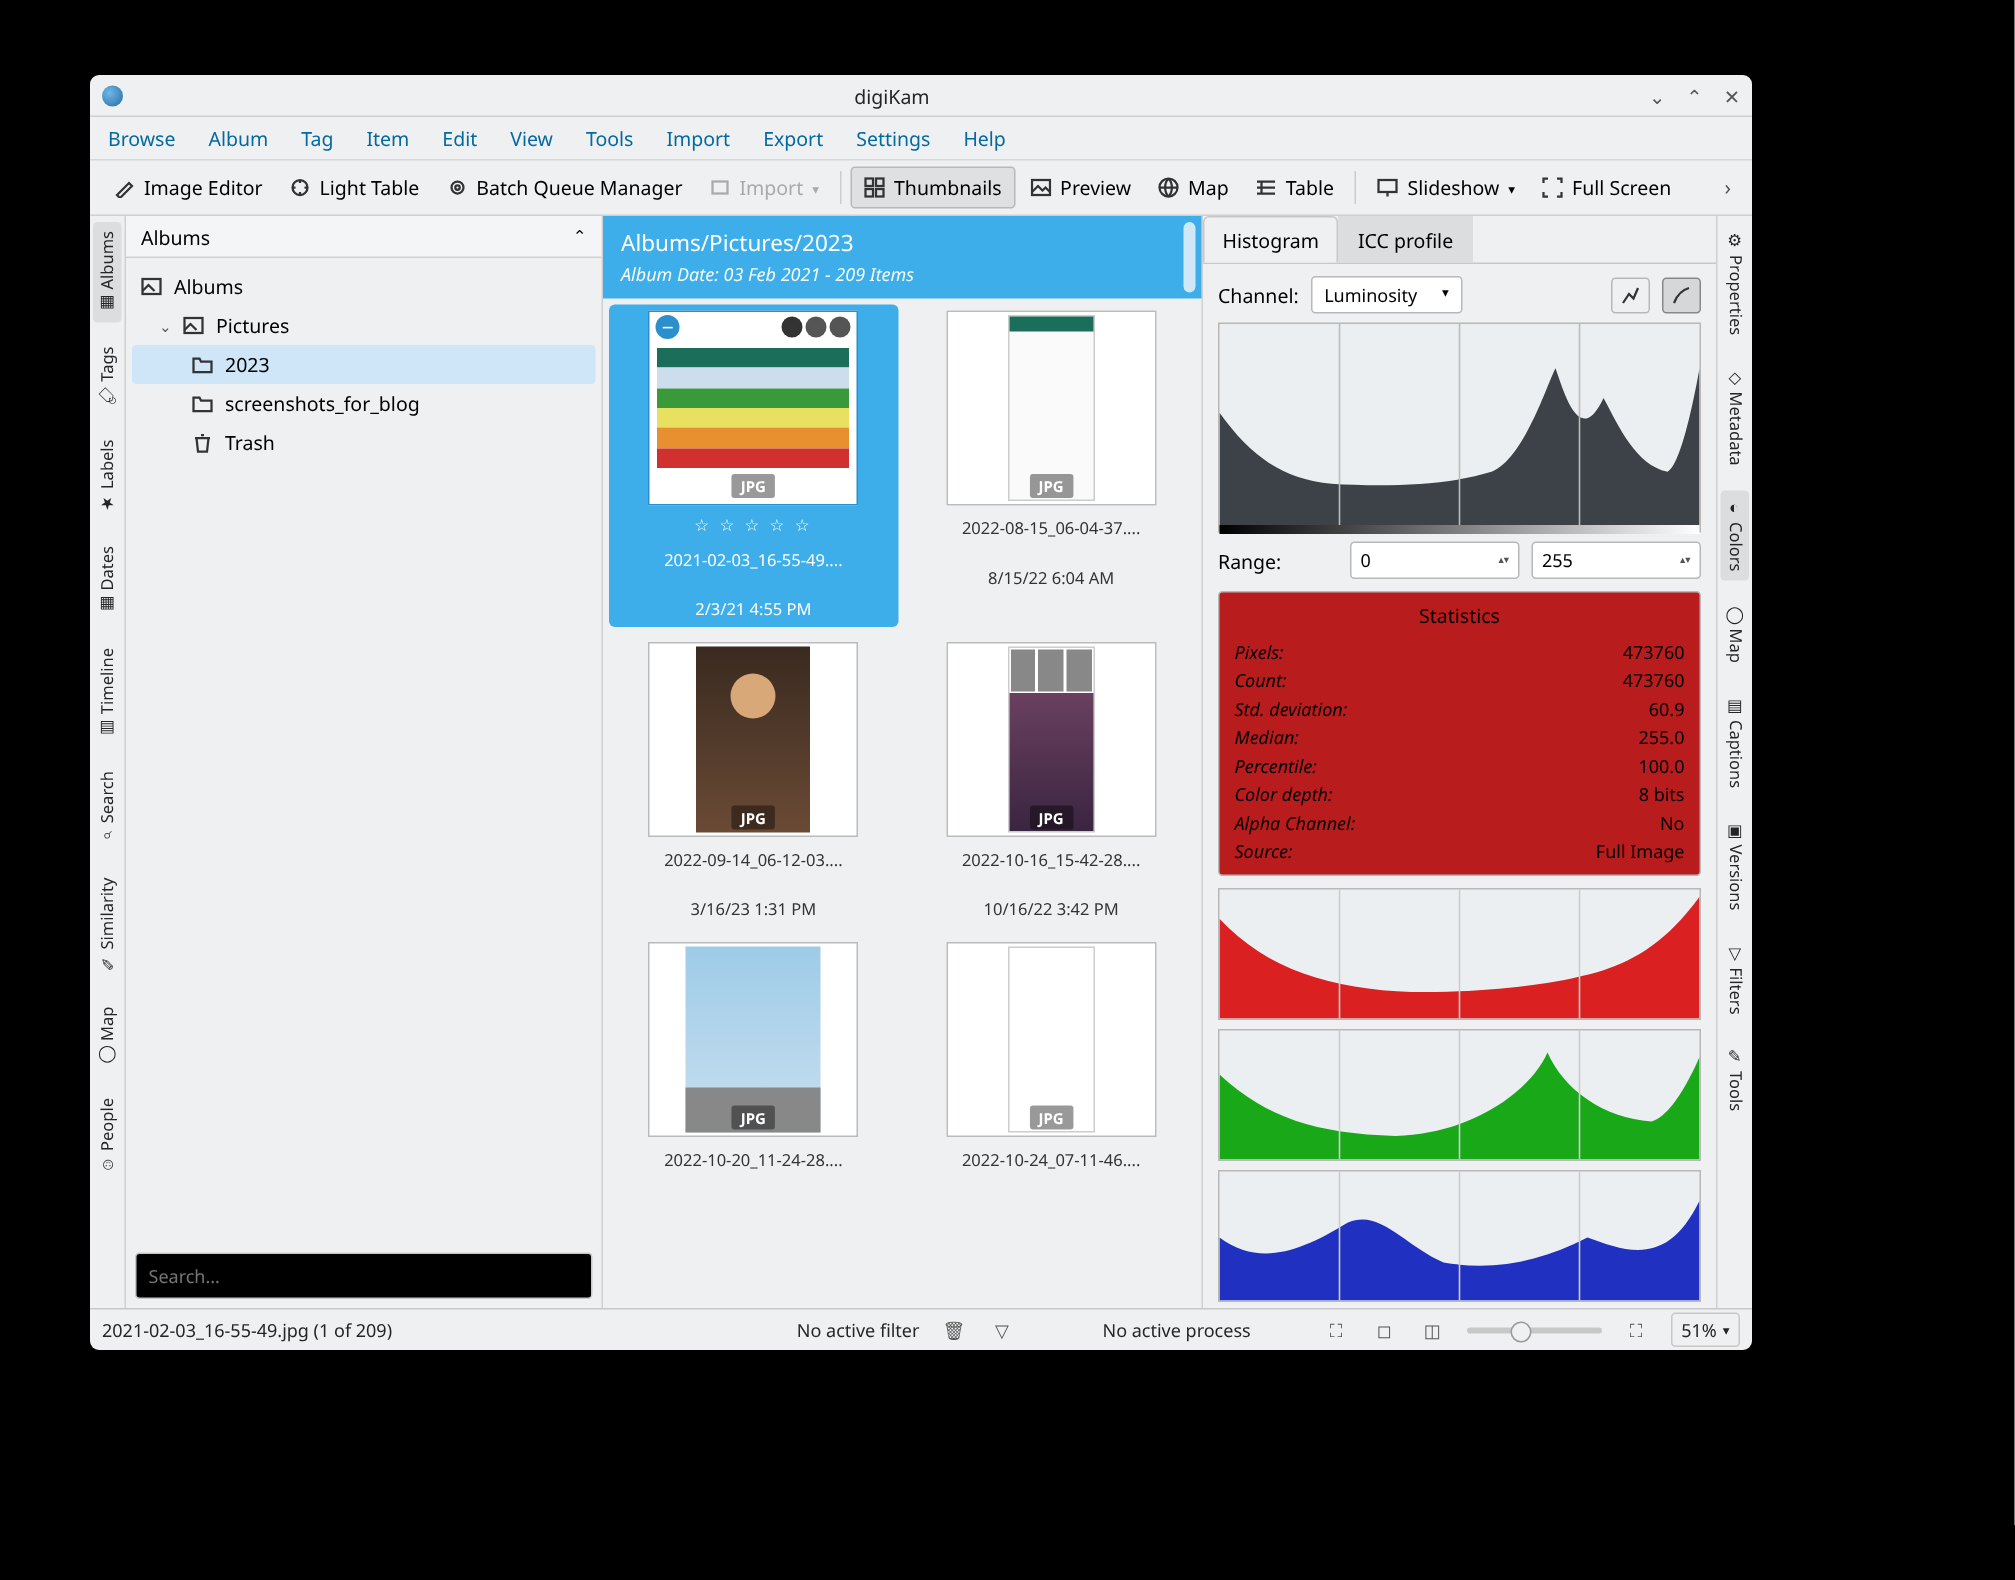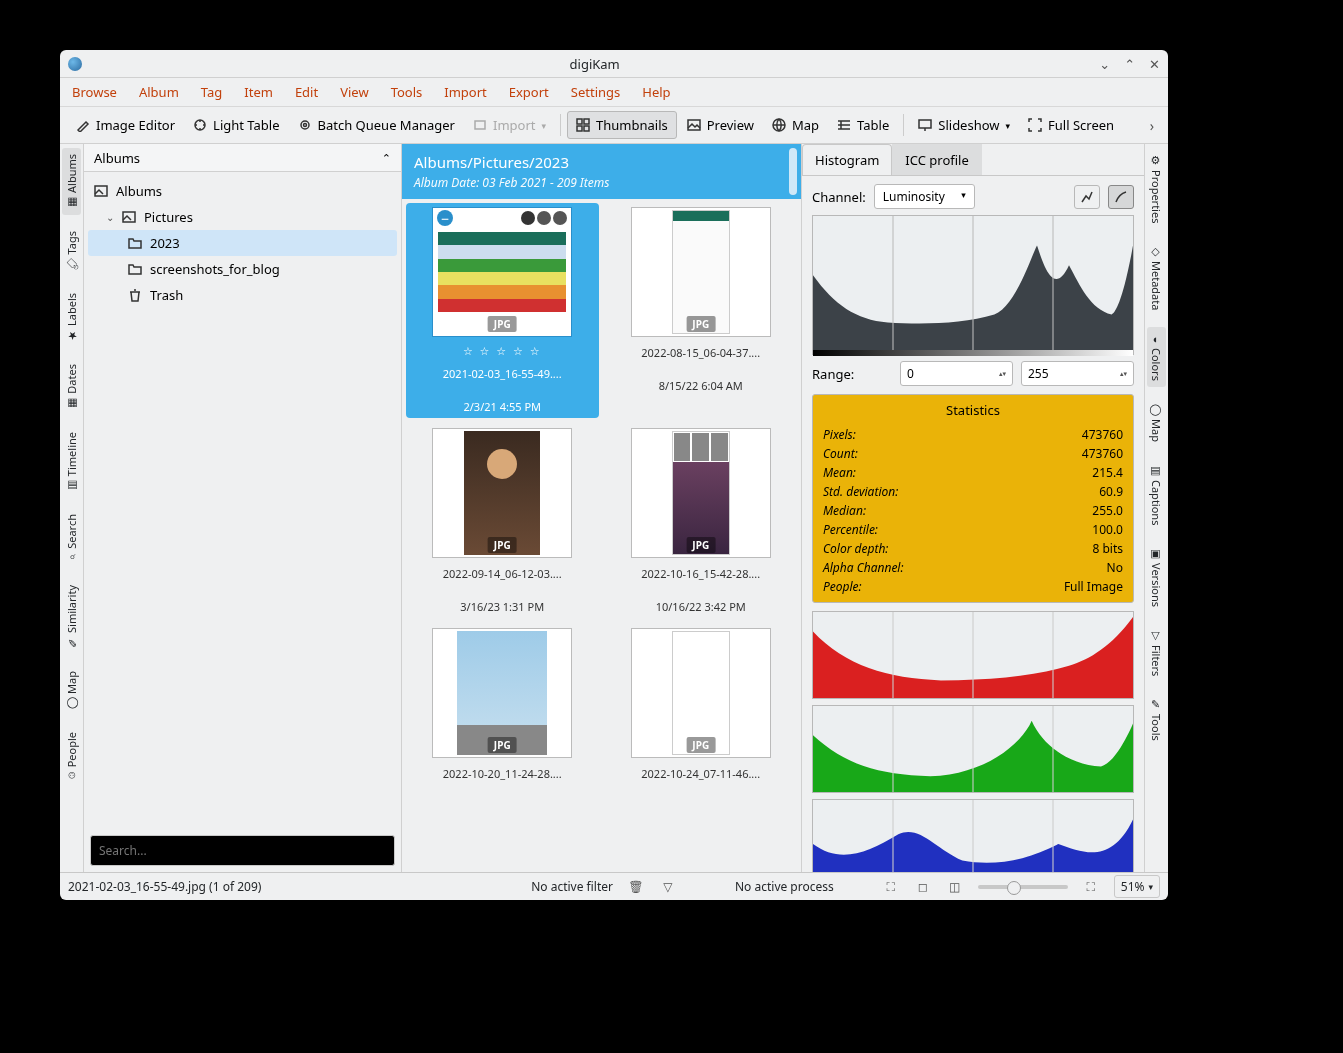--- a/index.html
+++ b/index.html
@@ -7,21 +7,21 @@
 .window { position: absolute; left: 60px; top: 50px; width: 1108px; height: 850px; background: #eff0f1; border-radius: 6px; display: flex; flex-direction: column; box-shadow: 0 4px 20px rgba(0,0,0,0.5); }
 
 
 .titlebar { height: 28px; display: flex; align-items: center; padding: 0 8px; border-bottom: 1px solid #d0d0d0; }
 .titlebar .appicon { width: 14px; height: 14px; border-radius: 50%; background: radial-gradient(circle at 35% 35%, #6db8e8, #2a6aa0); margin-right: 8px; }
 .titlebar .title { flex: 1; text-align: center; font-size: 13px; color: #232629; }
 .titlebar .winbtns { display: flex; gap: 14px; }
 .titlebar .winbtns span { font-size: 13px; color: #555; cursor: pointer; }
 
 
-.menubar { height: 28px; display: flex; align-items: center; gap: 22px; padding: 0 12px; font-size: 13px; color: #c2410c; }
+.menubar { height: 28px; display: flex; align-items: center; gap: 22px; padding: 0 12px; font-size: 13px; color: #0369a1; }
 .menubar span { cursor: pointer; }
 
 
 .toolbar { height: 38px; display: flex; align-items: center; gap: 2px; padding: 0 8px; border-top: 1px solid #d8d8d8; border-bottom: 1px solid #d0d0d0; font-size: 13px; }
 .toolbtn { display: flex; align-items: center; gap: 6px; padding: 4px 8px; border-radius: 3px; cursor: pointer; }
 .toolbtn.active { background: #dfe0e2; border: 1px solid #b8b8b8; }
 .toolbtn.disabled { color: #aaa; }
 .toolbar .sep { width: 1px; height: 22px; background: #ccc; margin: 0 4px; }
 
 
@@ -90,21 +90,21 @@
 .row { display:flex; align-items:center; gap:8px; margin-bottom:6px; }
 .select { flex:1; border:1px solid #b8b8b8; border-radius:3px; padding:3px 8px; background:#fff; display:flex; justify-content:space-between; align-items:flex-start; font-size:12px; }
 .hbtn { width:26px; height:24px; border:1px solid #b8b8b8; border-radius:3px; display:flex; align-items:center; justify-content:center; background:#eff0f1; cursor:pointer; }
 .hbtn.active { background:#d6d7d8; border-color:#888; }
 .histogram { width:100%; height:140px; border:1px solid #b8b8b8; background:#eceff1; position:relative; margin-bottom:6px; }
 .histogram svg { width:100%; height:100%; display:block; }
 .histogram.small { height:88px; }
 .rangebox { display:flex; gap:8px; align-items:center; margin-bottom:8px; }
 .spin { flex:1; border:1px solid #b8b8b8; border-radius:3px; padding:3px 6px; background:#fff; display:flex; justify-content:space-between; align-items:center; font-size:12px; }
 .spin .ar { display:flex; flex-direction:column; font-size:7px; line-height:7px; color:#555; }
-.statsbox { border:1px solid #b8b8b8; border-radius:3px; padding:6px 10px; background:#eab308; margin-bottom:8px; }
+.statsbox { border:1px solid #b8b8b8; border-radius:3px; padding:6px 10px; background:#b91c1c; margin-bottom:8px; }
 .statsbox .hdr { text-align:center; font-size:13px; margin-bottom:6px; }
 .statsbox .srow { display:flex; justify-content:space-between; font-size:12px; font-style:italic; padding:1px 0; }
 .statsbox .srow .v { font-style:normal; }
 
 
 .statusbar { height:28px; border-top:1px solid #c8c8c8; display:flex; align-items:center; padding:0 8px; font-size:12px; color:#232629; gap:14px; }
 .statusbar .fill { flex:1; }
 .statusbar .sbtn { width:18px; height:18px; display:flex; align-items:center; justify-content:center; color:#555; cursor:pointer; }
 .zoomslider { width:90px; height:4px; background:#c8c8c8; border-radius:2px; position:relative; }
 .zoomslider::after { content:""; position:absolute; left:32%; top:-4px; width:12px; height:12px; border-radius:50%; background:#eff0f1; border:1px solid #999; }
@@ -434,45 +434,41 @@
           <div id="statsrows">
               <div class="srow">
                 <span>Pixels:</span>
                 <span class="v">473760</span>
               </div>
               <div class="srow">
                 <span>Count:</span>
                 <span class="v">473760</span>
               </div>
               <div class="srow">
-                <span>Mean:</span>
-                <span class="v">215.4</span>
-              </div>
-              <div class="srow">
                 <span>Std. deviation:</span>
                 <span class="v">60.9</span>
               </div>
               <div class="srow">
                 <span>Median:</span>
                 <span class="v">255.0</span>
               </div>
               <div class="srow">
                 <span>Percentile:</span>
                 <span class="v">100.0</span>
               </div>
               <div class="srow">
                 <span>Color depth:</span>
                 <span class="v">8 bits</span>
               </div>
               <div class="srow">
                 <span>Alpha Channel:</span>
                 <span class="v">No</span>
               </div>
               <div class="srow">
-                <span>People:</span>
+                <span>Source:</span>
                 <span class="v">Full Image</span>
               </div>
             </div>
         </div>
 
         <div class="histogram small">
           <svg viewBox="0 0 300 88" preserveAspectRatio="none">
               <path fill="#da2020" d="M0,88 L0,20 C30,55 70,68 120,70 C170,70 210,65 240,55 C260,48 280,35 300,5 L300,88 Z"></path>
               <line x1="75" y1="0" x2="75" y2="88" stroke="#ccc"></line>
               <line x1="150" y1="0" x2="150" y2="88" stroke="#ccc"></line>

